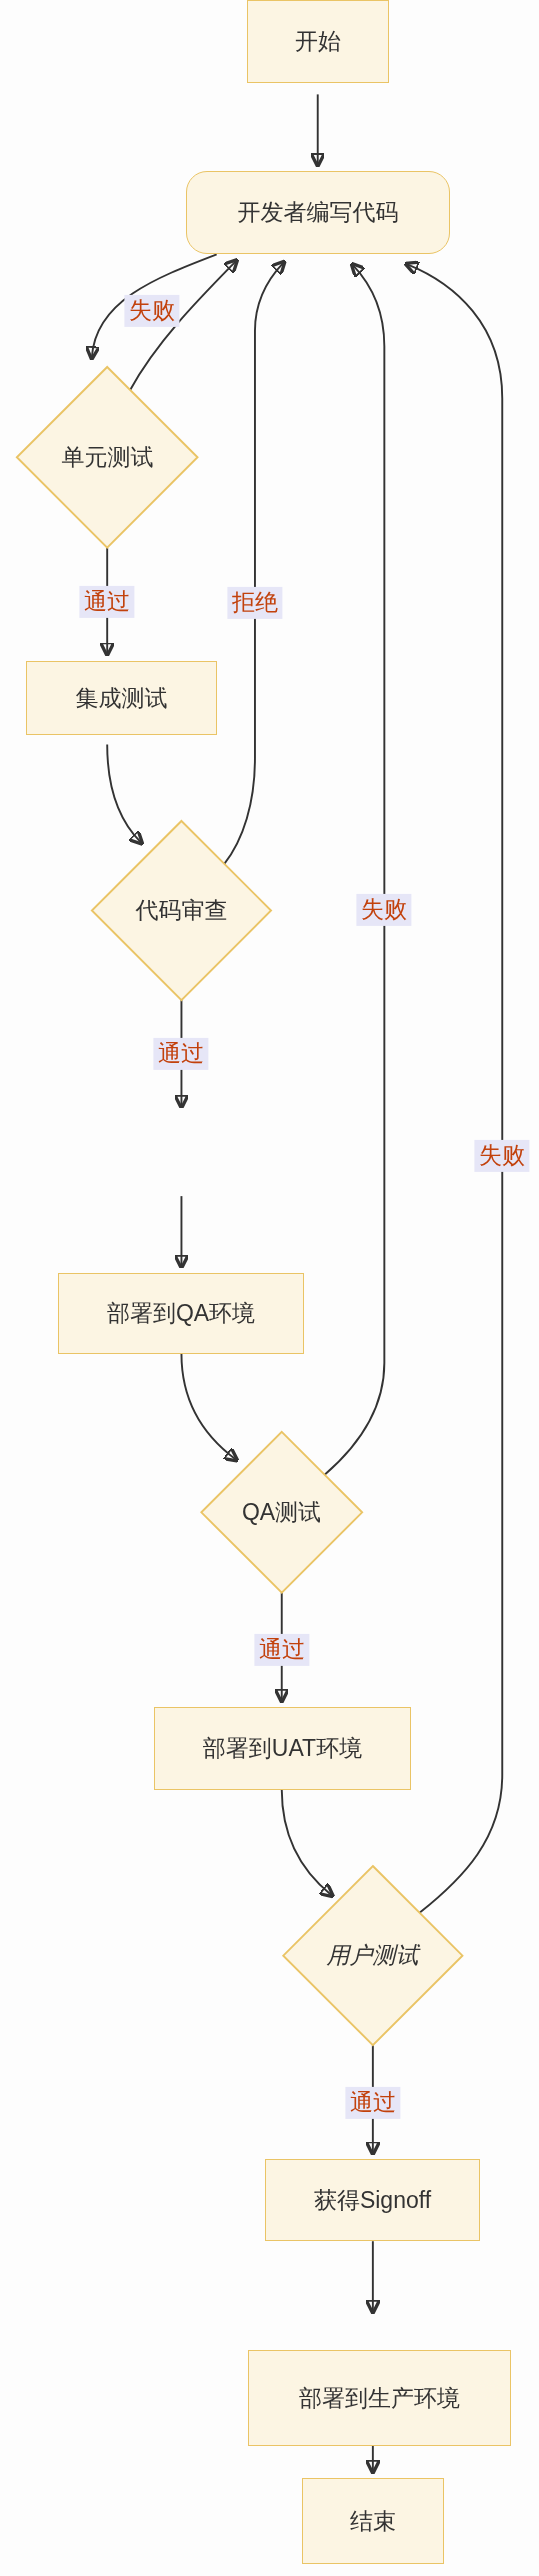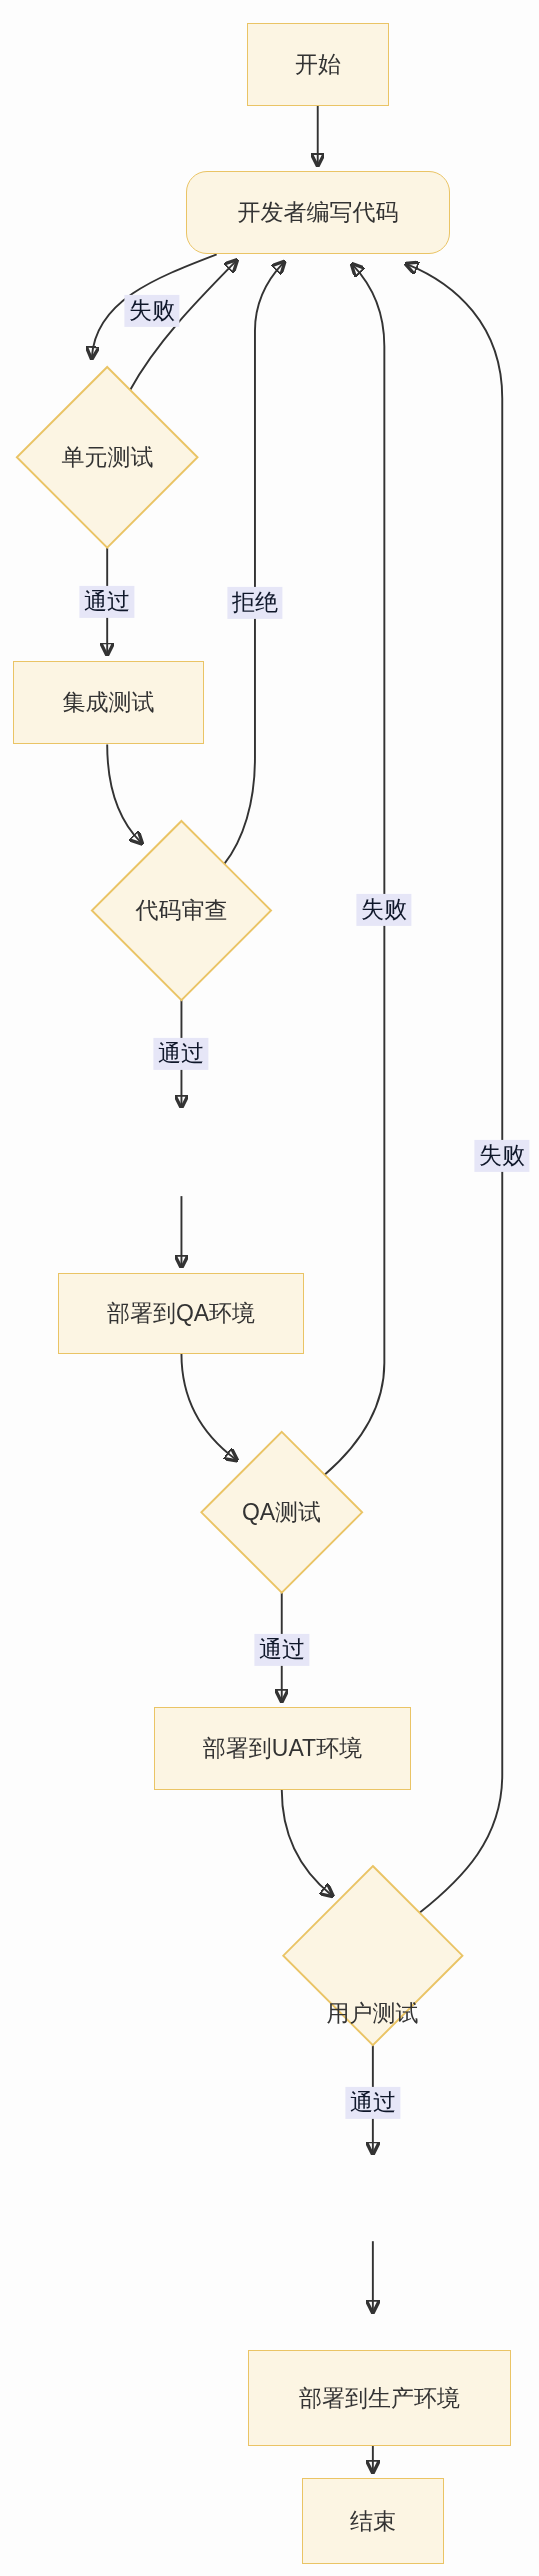--- a/index.html
+++ b/index.html
@@ -47,21 +47,21 @@
     white-space: nowrap;
     text-align: right;
   }
   .edge-label {
     position: absolute;
     transform: translate(-50%, -50%);
     background: #e6e6f7;
     padding: 2.3px 4.6px;
     font-size: 23px;
     line-height: 1.2;
-    color: #0f172a;
+    color: #c2410c;
     z-index: 3;
     white-space: nowrap;
   }
 </style>
 </head>
 <body>
 
 <div id="canvas">
 
   <svg id="edges" width="539" height="2576" viewBox="0 0 704 3364">
@@ -87,32 +87,33 @@
     <path d="M 487 2671 L 487 2811" marker-end="url(#arrow)"></path>
     <path d="M 487 2927 L 487 3018" marker-end="url(#arrow)"></path>
     <path d="M 487 3136 L 487 3227" marker-end="url(#arrow)"></path>
 
     <polygon points="140,479 258,597 140,715 22,597"></polygon>
     <polygon points="237,1072 354,1189 237,1306 120,1189"></polygon>
     <polygon points="368,1870 473,1975 368,2080 263,1975"></polygon>
     <polygon points="487,2437 604,2554 487,2671 370,2554"></polygon>
   </svg>
 
-  <div class="node" style="left:247px; top:23px; width:142px; height:83px;">开始</div>
+  <div class="node" style="left:247px; top:0; width:142px; height:83px;">开始</div>
   <div class="node" style="left:186px; top:171px; width:264px; height:83px;border-radius:21px;">开发者编写代码</div>
-  <div class="node" style="left:13px; top:661px; width:191px; height:83px;">集成测试</div>
+  <div class="node" style="left:26px; top:661px; width:191px; height:74px;">集成测试</div>
   <div class="node" style="left:58px; top:1273px; width:246px; height:81px;">部署到QA环境</div>
   <div class="node" style="left:154px; top:1707px; width:257px; height:83px;">部署到UAT环境</div>
+  <div class="node" style="left:265px; top:2159px; width:215px; height:82px;">获得Signoff</div>
   <div class="node" style="left:248px; top:2318px; width:263px; height:96px;margin-top:32px;">部署到生产环境</div>
   <div class="node" style="left:302px; top:2478px; width:142px; height:86px;">结束</div>
 
   <div class="diamond-label" style="left:17px; top:367px; width:181px; height:181px;">单元测试</div>
   <div class="diamond-label" style="left:92px; top:821px; width:179px; height:179px;">代码审查</div>
   <div class="diamond-label" style="left:201px; top:1432px; width:161px; height:161px;">QA测试</div>
-  <div class="diamond-label" style="left:283px; top:1924px; width:179px; height:179px;">用户测试</div>
+  <div class="diamond-label" style="left:283px; top:1866px; width:179px; height:179px;font-style:italic;">用户测试</div>
 
   <div class="edge-label" style="left:152px; top:311px;">失败</div>
   <div class="edge-label" style="left:107px; top:602px;">通过</div>
   <div class="edge-label" style="left:255px; top:603px;text-align:right;">拒绝</div>
   <div class="edge-label" style="left:181px; top:1054px;">通过</div>
   <div class="edge-label" style="left:384px; top:910px;">失败</div>
   <div class="edge-label" style="left:282px; top:1650px;">通过</div>
   <div class="edge-label" style="left:502px; top:1156px;">失败</div>
   <div class="edge-label" style="left:373px; top:2103px;">通过</div>
 

